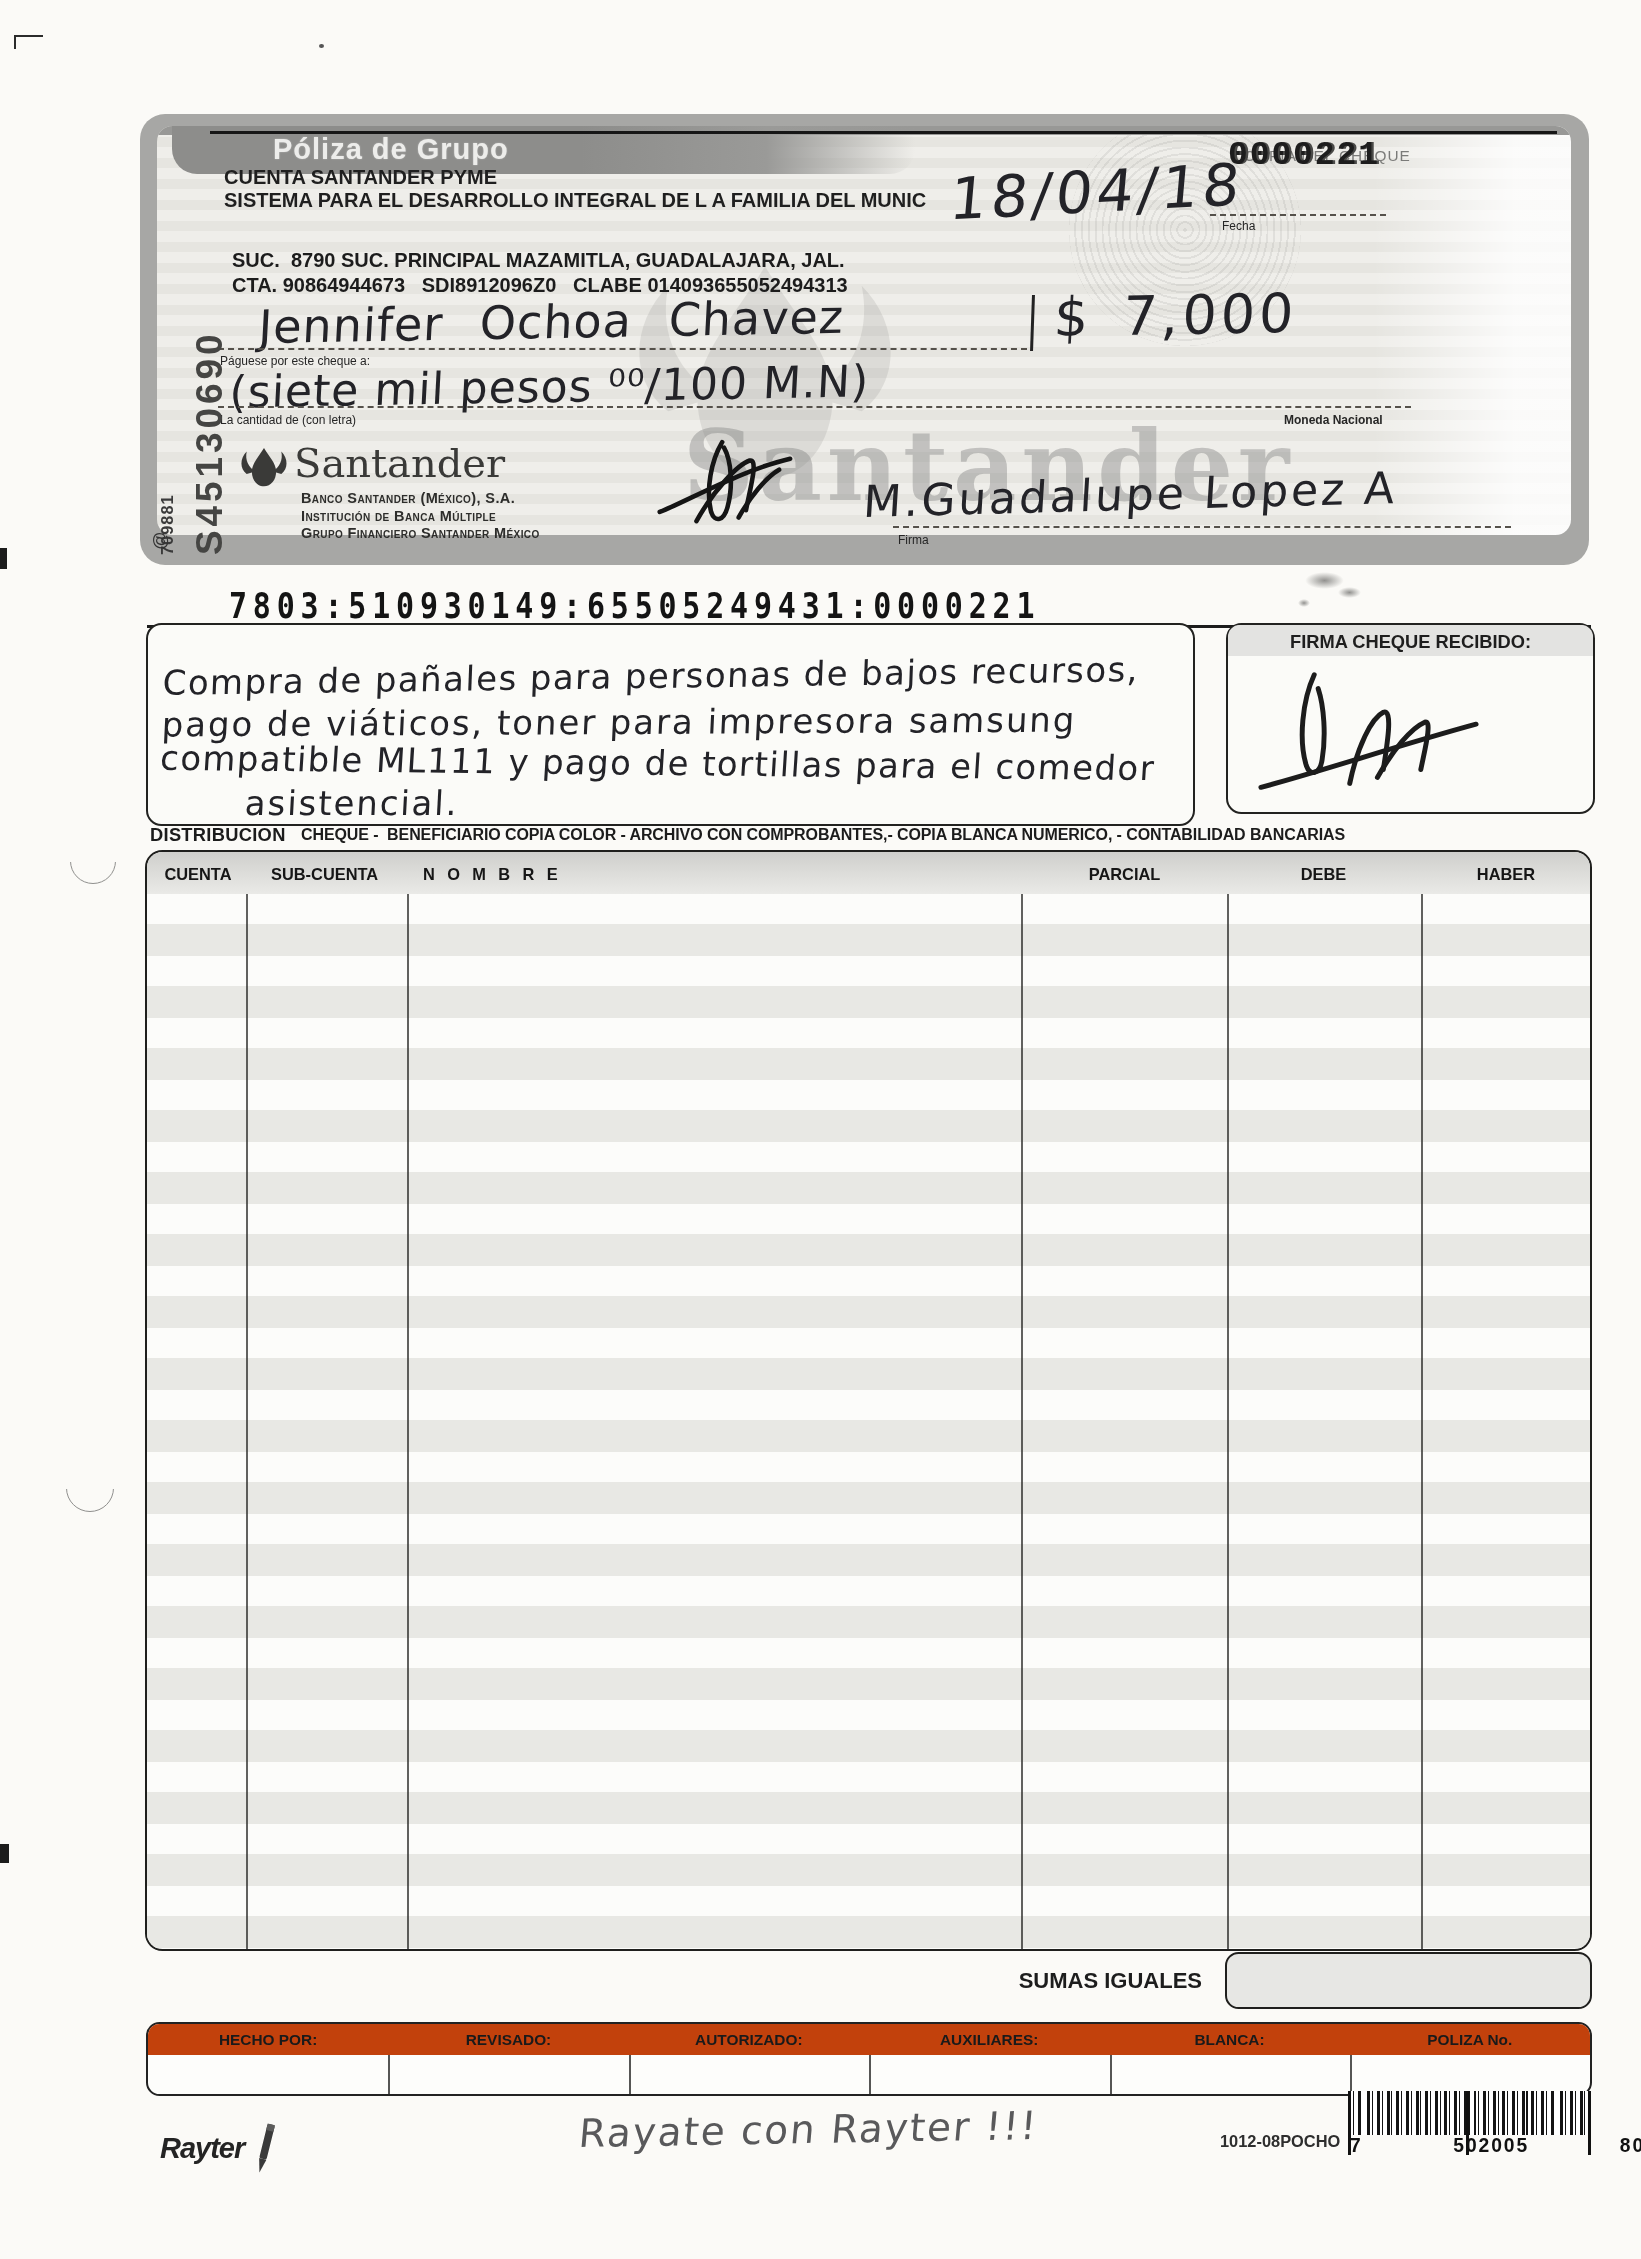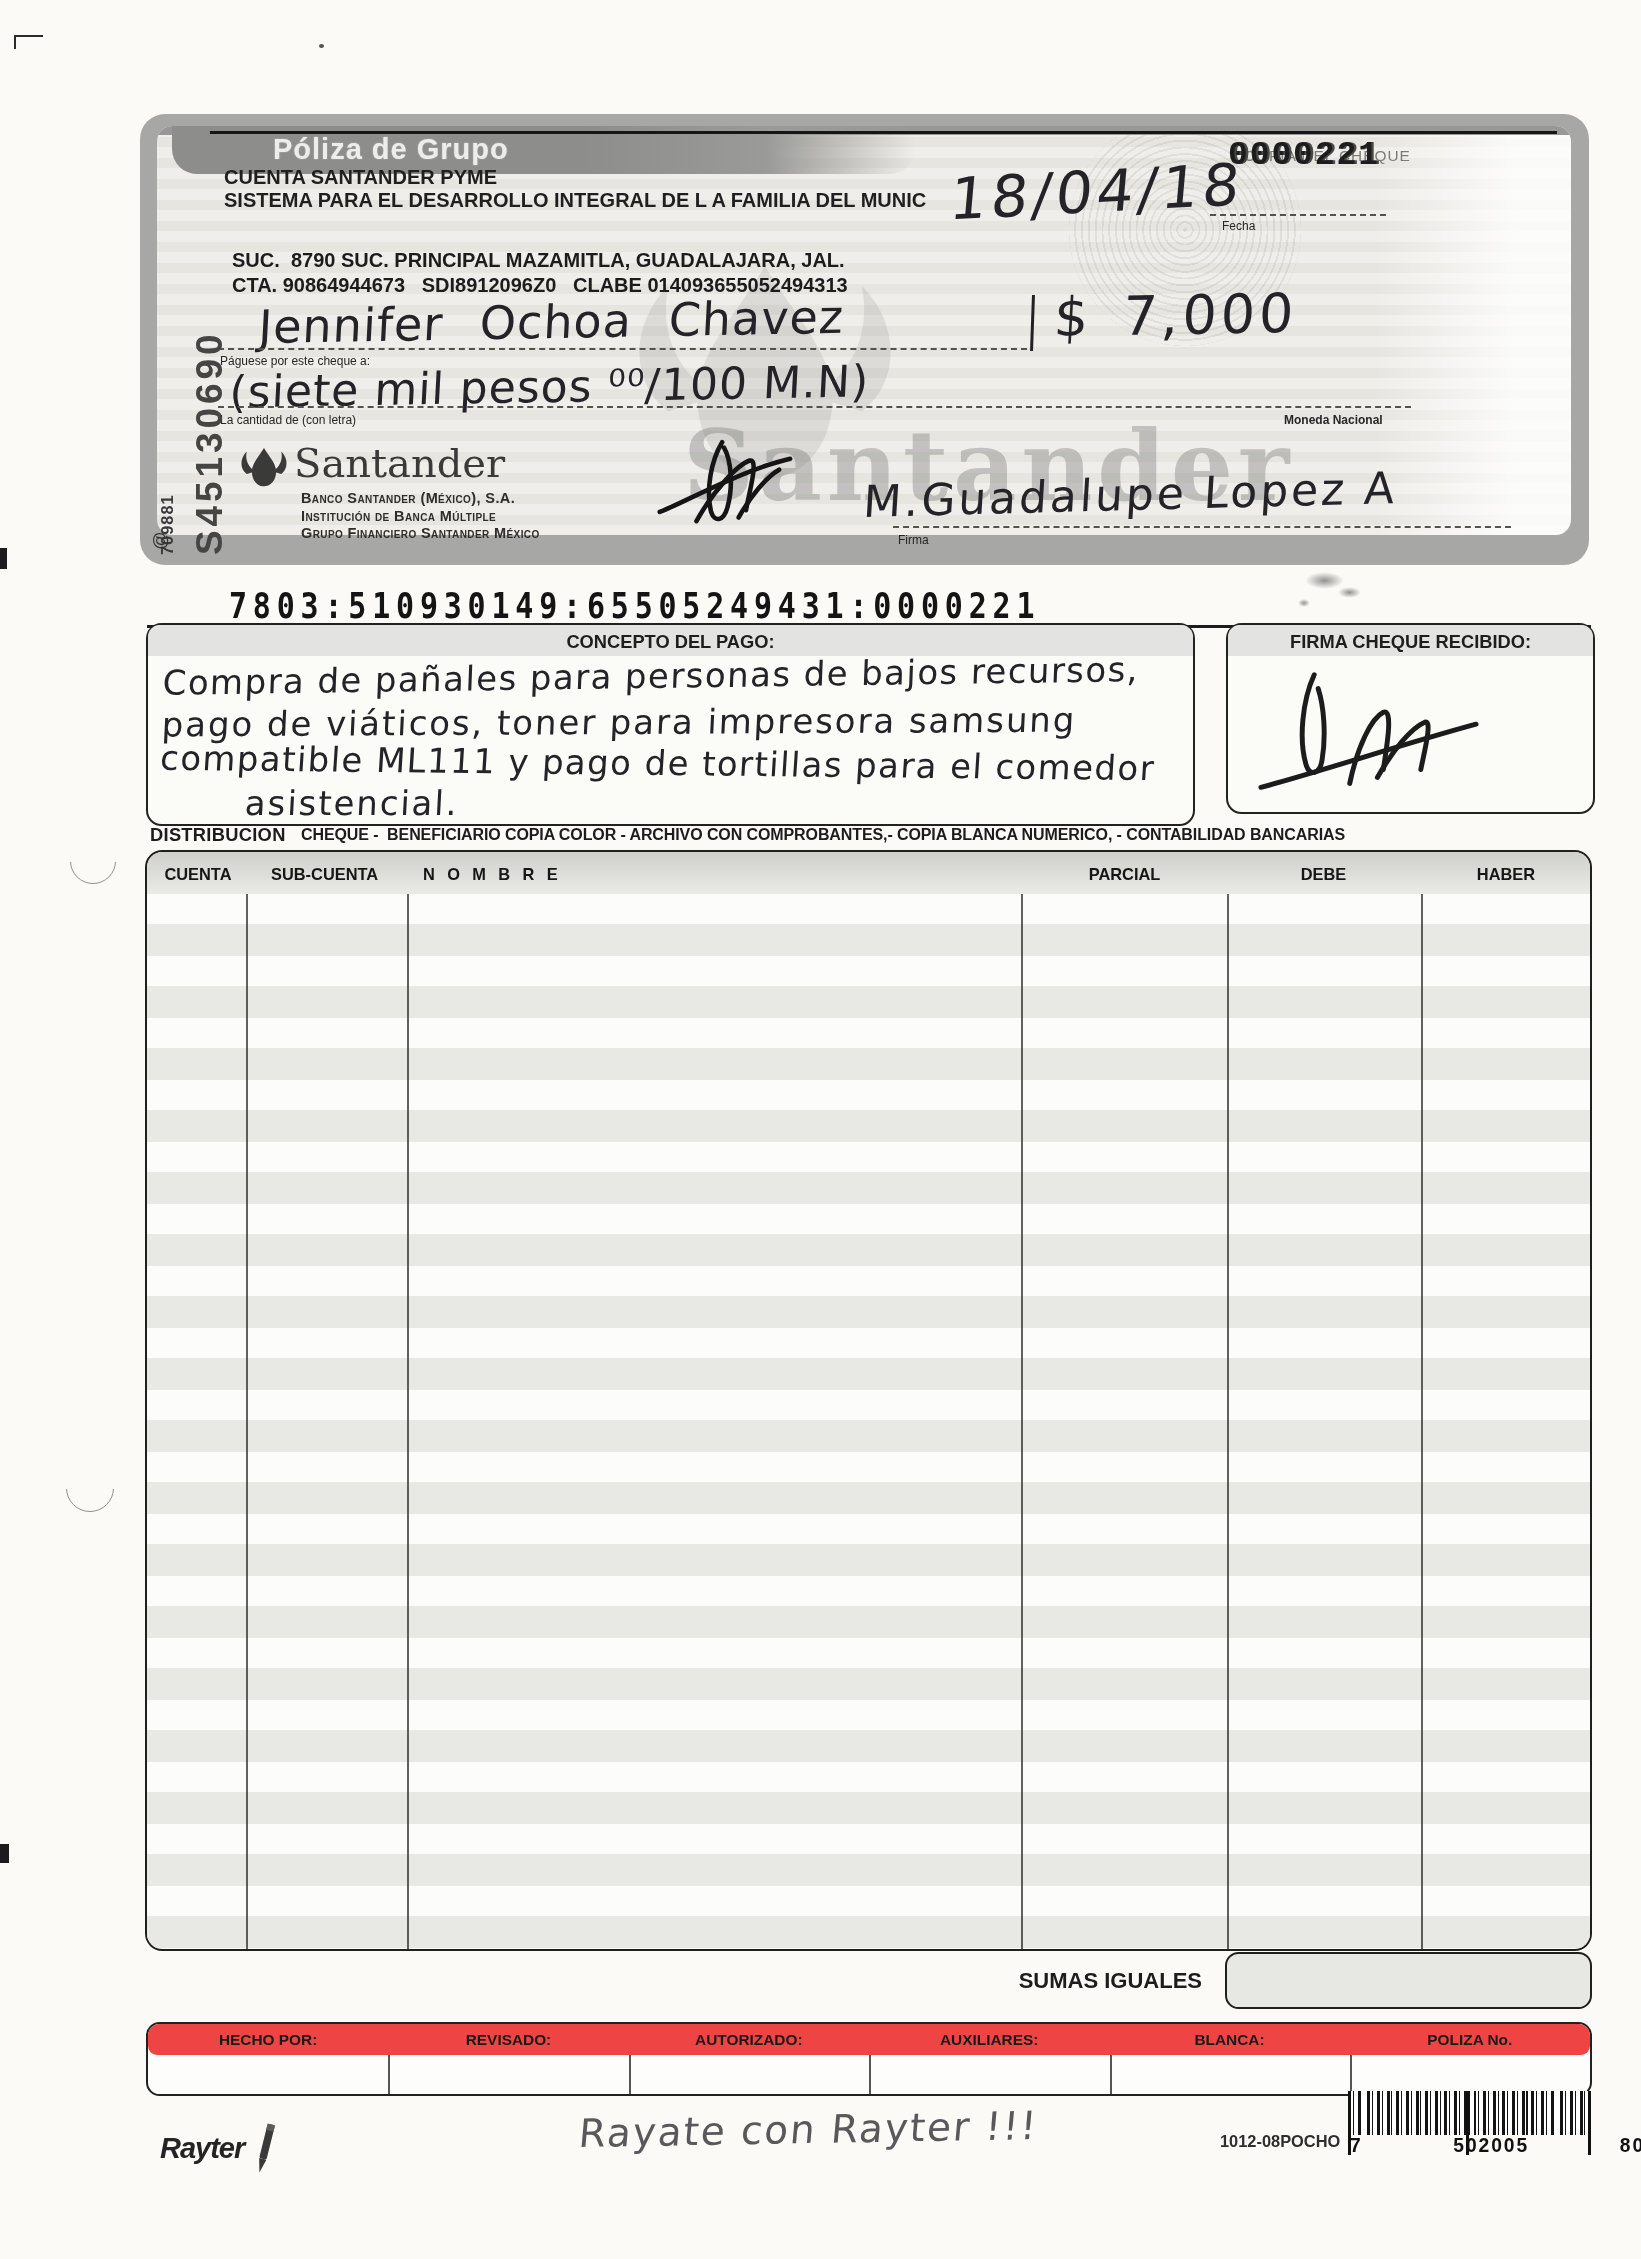--- a/index.html
+++ b/index.html
@@ -44,21 +44,21 @@
        overflow:hidden;background:#fcfcfa;}
   .thead{position:absolute;left:0;top:0;width:100%;height:42px;
        background:linear-gradient(180deg,#cfcfcc,#eaeae7);text-decoration:underline;}
   .thead span{position:absolute;top:12.6px;font-size:16.4px;font-weight:bold;color:#161616;}
   .tbody{position:absolute;left:0;top:42px;width:100%;height:1054px;
        background:repeating-linear-gradient(180deg,#fcfcfa 0 30px,#e8e8e4 30px 62px);}
   .colsep{position:absolute;top:42px;bottom:0;width:1.9px;background:rgba(45,45,43,.75);}
   
   .fbox{left:146px;top:2022px;width:1442px;height:70px;border:2.9px solid #222;border-radius:13.5px;
         overflow:hidden;background:#fdfdfb;}
-  .fband{position:absolute;left:0;top:0;width:100%;height:31px;background:#ef4444;display:flex;border-radius:9px;}
+  .fband{position:absolute;left:0;top:0;width:100%;height:31px;background:#c2410c;display:flex;}
   .fband span{flex:1;text-align:center;font-size:15.4px;font-weight:bold;margin-top:6.8px;color:#1a1a1a;}
   .fsep{position:absolute;top:31px;bottom:0;width:1.9px;background:#565654;}
   
   .brand{font-size:29px;font-weight:800;font-style:italic;letter-spacing:-1px;color:#242424;}
   .slogan{font-family:"DejaVu Sans",sans-serif;font-size:39px;letter-spacing:1.9px;color:#59595b;
         transform:rotate(-1deg) skewX(-6deg);}
   .formcode{font-size:16.4px;font-weight:600;color:#2e2e2e;}
   .bars{width:243px;height:44px;
         background:repeating-linear-gradient(90deg,#141414 0 2.9px,#fff 2.9px 4.8px,#141414 4.8px 5.8px,#fff 5.8px 9.7px,#141414 9.7px 12.6px,#fff 12.6px 14.5px,#141414 14.5px 15.4px,#fff 15.4px 19.3px);}
   .guard{position:absolute;top:0;width:2.9px;height:64px;background:#111;}
@@ -148,23 +148,20 @@
   <div class="abs microlabel" style="left:898px;top:533px;">Firma</div>
 
   <div class="abs vert b" style="left:189px;top:555px;width:299px;font-size:37px;letter-spacing:3.9px;color:#454543;">S45130690</div>
   <div class="abs vert" style="left:158px;top:555px;width:130px;font-size:16.4px;font-weight:600;letter-spacing:1px;color:#3a3a3a;">709881</div>
   <div class="abs vert" style="left:149px;top:550px;font-size:18.3px;color:#333;">@</div>
 
   <div class="abs micr" style="left:229px;top:585px;">7803:510930149:65505249431:0000221</div>
   <div class="abs" style="left:147px;top:625px;width:1444px;height:2.9px;background:#1c1c1c;"></div>
 
   <div class="abs box" style="left:146px;top:623px;width:1045px;height:199px;">
-    <div class="boxband">
-      <span>CONCEPTO DEL PAGO:</span>
-    </div>
     <div class="abs hand" style="left:15.4px;top:31px;font-size:34px;letter-spacing:1.4px;transform:skewX(-3deg) rotate(-0.8deg);">Compra de pañales para personas de bajos recursos,</div>
     <div class="abs hand" style="left:13.5px;top:77px;font-size:34px;letter-spacing:1.9px;transform:skewX(-3deg) rotate(-0.3deg);">pago de viáticos, toner para impresora samsung</div>
     <div class="abs hand" style="left:11.6px;top:118px;font-size:34px;letter-spacing:1.4px;transform:skewX(-3deg) rotate(0.6deg);">compatible ML111 y pago de tortillas para el comedor</div>
     <div class="abs hand" style="left:97px;top:158px;font-size:34px;letter-spacing:1.9px;transform:skewX(-3deg);">asistencial.</div>
   </div>
 
   <div class="abs box" style="left:1226px;top:623px;width:365px;height:187px;">
     <div class="boxband">
       <span>FIRMA CHEQUE RECIBIDO:</span>
     </div>

